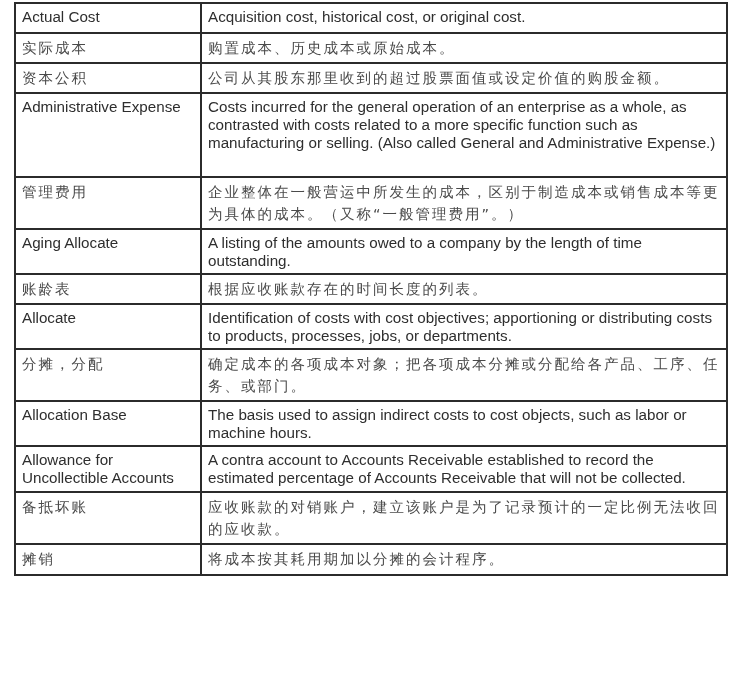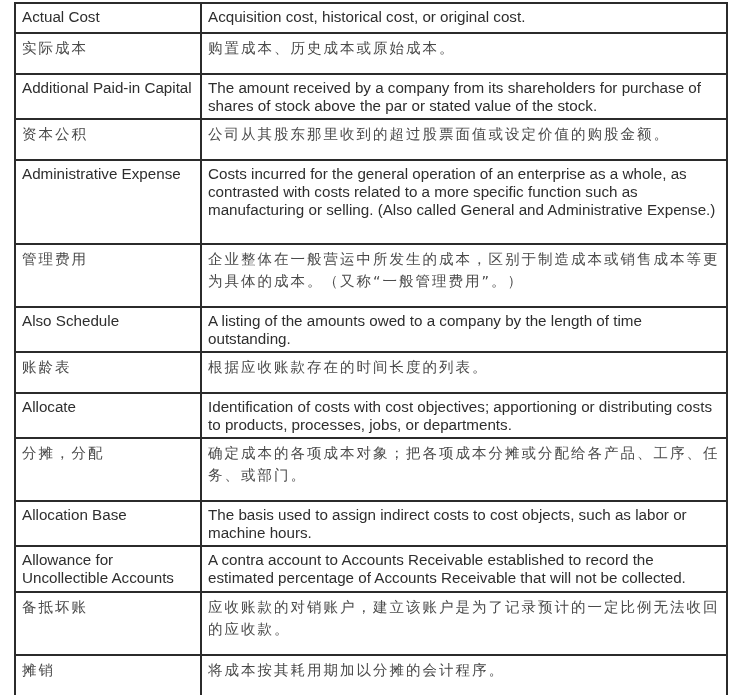--- a/index.html
+++ b/index.html
@@ -21,58 +21,54 @@
       color: #2e2e2e;
       font-family: "Liberation Sans", sans-serif;
     }
     .glossary td.term { width: 172px; margin-left: 12px; }
     .glossary tr.cn td {
       font-family: "DejaVu Sans", sans-serif;
       color: #4a4a4a;
       font-size: 14.5px;
       line-height: 22px;
       padding-top: 3px;
-      padding-bottom: 14px;
+      padding-bottom: 3px;
       letter-spacing: 2px;
     }
   </style>
 </head>
 <body>
 
 <table class="glossary">
   <tbody>
     <tr class="en" style="height:30px">
       <td class="term">Actual Cost</td>
       <td class="def">Acquisition cost, historical cost, or original cost.</td>
     </tr>
     <tr class="cn" style="height:29px">
       <td class="term">实际成本</td>
       <td class="def">购置成本、历史成本或原始成本。</td>
     </tr>
 
-    <tr class="en" style="height:45px">
-      <td class="term">Additional Paid-in Capital</td>
-      <td class="def">The amount received by a company from its shareholders for purchase of shares of stock above the par or stated value of the stock.</td>
-    </tr>
     <tr class="cn" style="height:30px">
       <td class="term">资本公积</td>
       <td class="def">公司从其股东那里收到的超过股票面值或设定价值的购股金额。</td>
     </tr>
 
     <tr class="en" style="height:84px">
       <td class="term">Administrative Expense</td>
       <td class="def">Costs incurred for the general operation of an enterprise as a whole, as contrasted with costs related to a more specific function such as manufacturing or selling. (Also called General and Administrative Expense.)</td>
     </tr>
     <tr class="cn" style="height:50px">
       <td class="term">管理费用</td>
       <td class="def">企业整体在一般营运中所发生的成本，区别于制造成本或销售成本等更为具体的成本。（又称“一般管理费用”。）</td>
     </tr>
 
     <tr class="en" style="height:45px">
-      <td class="term">Also Schedule</td>
+      <td class="term">Aging Allocate</td>
       <td class="def">A listing of the amounts owed to a company by the length of time outstanding.</td>
     </tr>
     <tr class="cn" style="height:29px">
       <td class="term">账龄表</td>
       <td class="def">根据应收账款存在的时间长度的列表。</td>
     </tr>
 
     <tr class="en" style="height:44px">
       <td class="term">Allocate</td>
       <td class="def">Identification of costs with cost objectives; apportioning or distributing costs to products, processes, jobs, or departments.</td>

